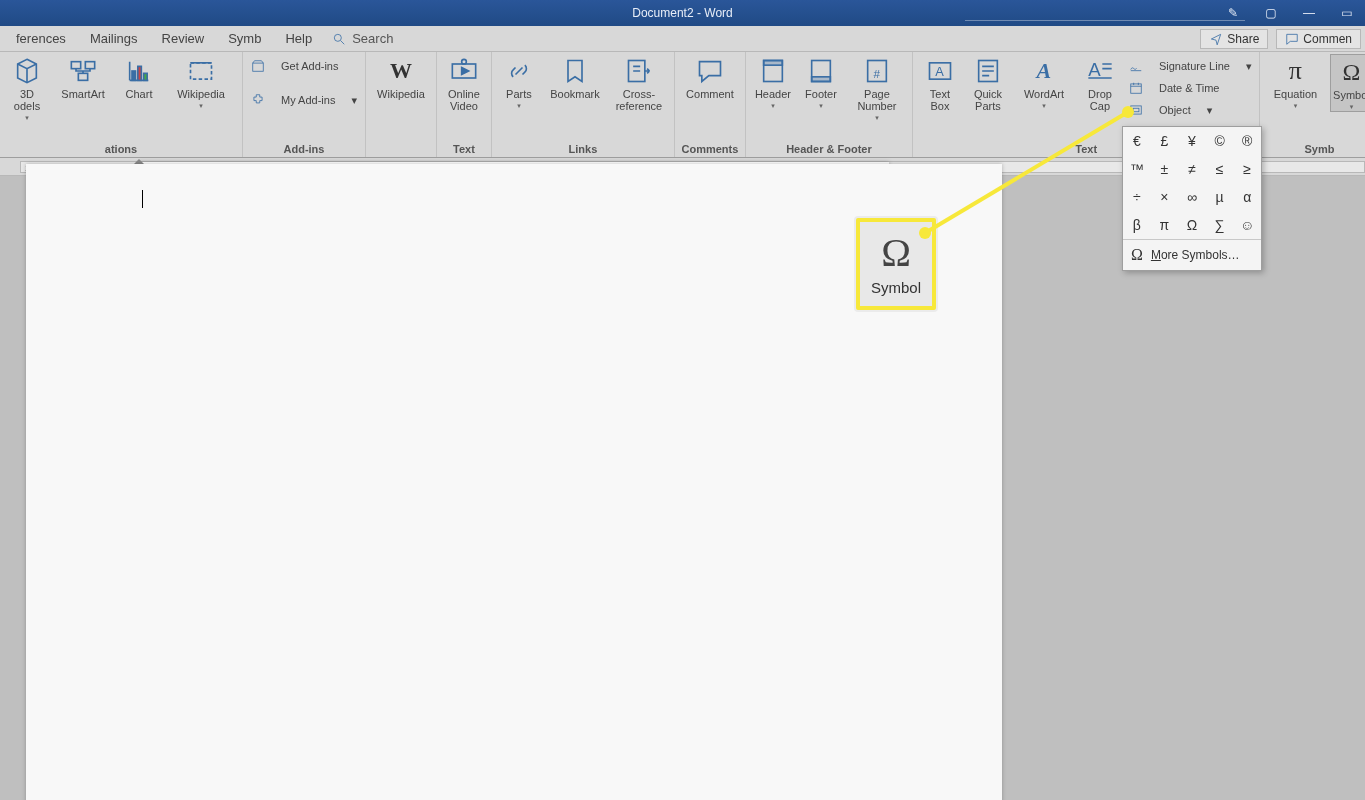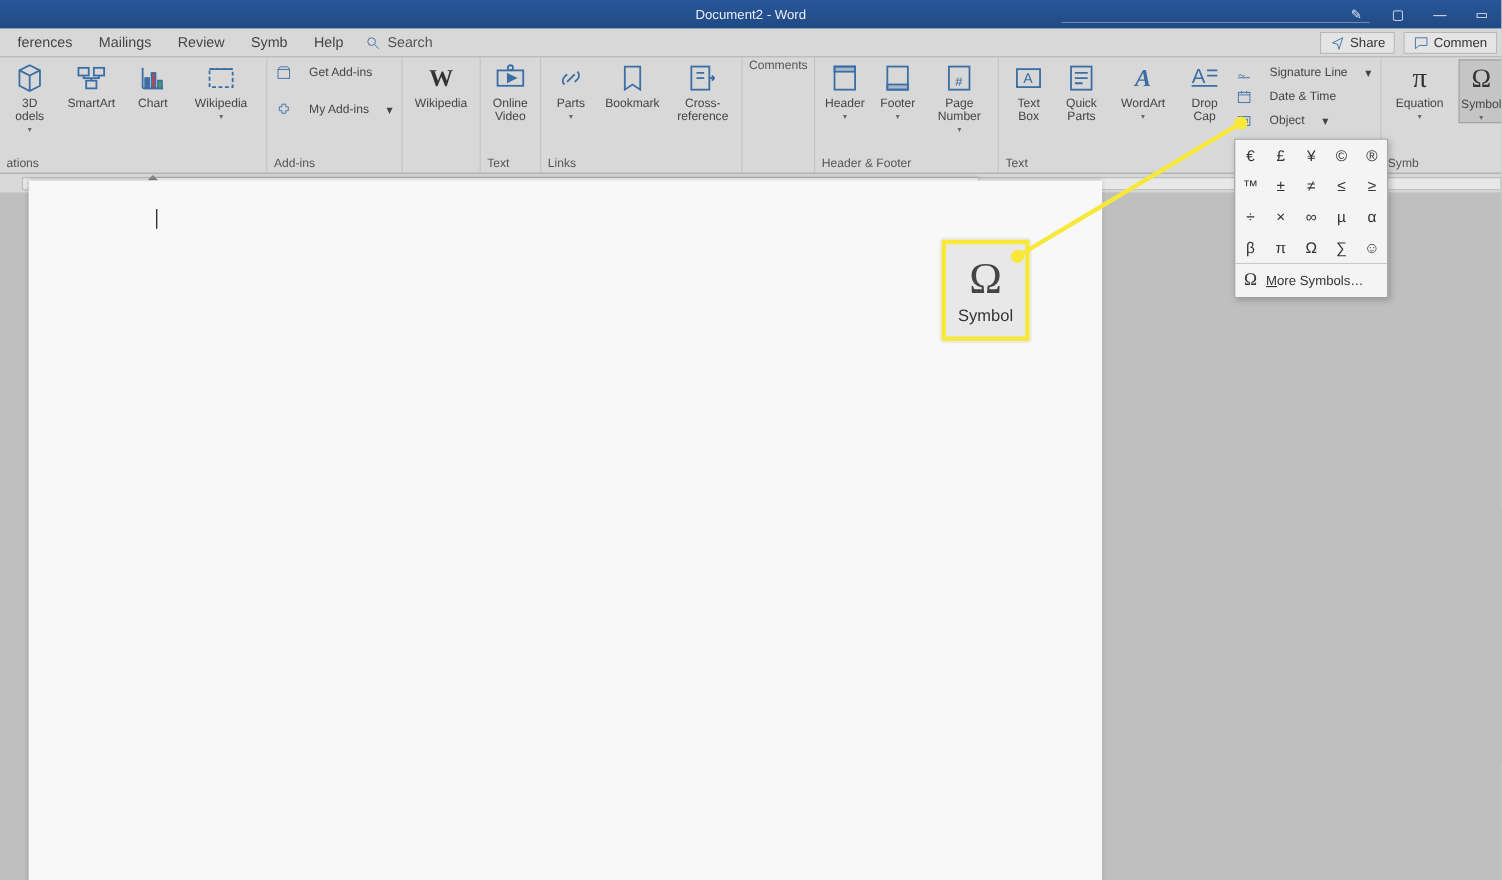--- a/index.html
+++ b/index.html
@@ -50,21 +50,21 @@
   color: #444;
   border-bottom: 1px solid #9e9e9e;
 }
 .group {
   display: flex;
   flex-direction: column;
   border-right: 1px solid #c2c2c2;
   padding: 2px 6px 0 6px;
 }
 .group-body { flex: 1; display: flex; align-items: flex-start; gap: 6px; }
-.group-label { font-size: 11px; color: #555; padding-bottom: 2px; }
+.group-label { text-align: center; font-size: 11px; color: #555; padding-bottom: 2px; font-weight: bold; }
 
 .bigbtn {
   display: flex; flex-direction: column; align-items: center; justify-content: flex-start;
   width: 58px; padding-top: 2px; gap: 2px; cursor: default;
 }
 .bigbtn.w42 { width: 42px; }
 .bigbtn.w70 { width: 70px; }
 .bigbtn .ico { width: 30px; height: 30px; display:flex; align-items:center; justify-content:center; }
 .bigbtn .lbl { text-align: center; line-height: 12px; }
 .bigbtn .drop { font-size: 7px; color:#666; }
@@ -312,20 +312,30 @@
             </svg>
           </span>
         <span class="lbl" style="white-space:pre;">Cross-
 reference</span>
       </div>
     </div>
     <div class="group-label">Links</div>
   </div>
 
   <div class="group">
+    <div class="group-body">
+      <div class="bigbtn">
+        <span class="ico">
+            <svg class="ri" viewBox="0 0 24 24">
+              <path d="M3 4h18v12H11l-6 5V16H3z"></path>
+            </svg>
+          </span>
+        <span class="lbl">Comment</span>
+      </div>
+    </div>
     <div class="group-label">Comments</div>
   </div>
 
   <div class="group">
     <div class="group-body">
       <div class="bigbtn w42">
         <span class="ico">
             <svg class="ri" viewBox="0 0 24 24">
               <rect x="4" y="3" width="16" height="18"></rect>
               <rect x="4" y="3" width="16" height="4" fill="#3a6ea5" fill-opacity=".3"></rect>

